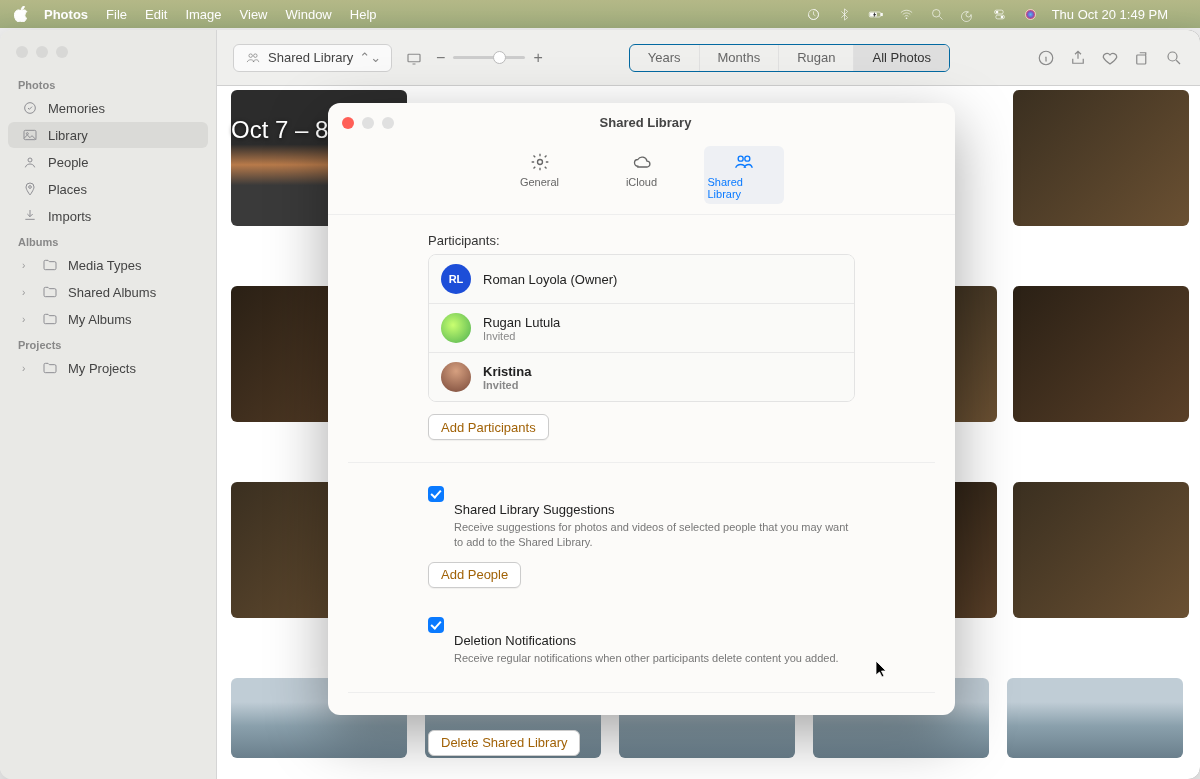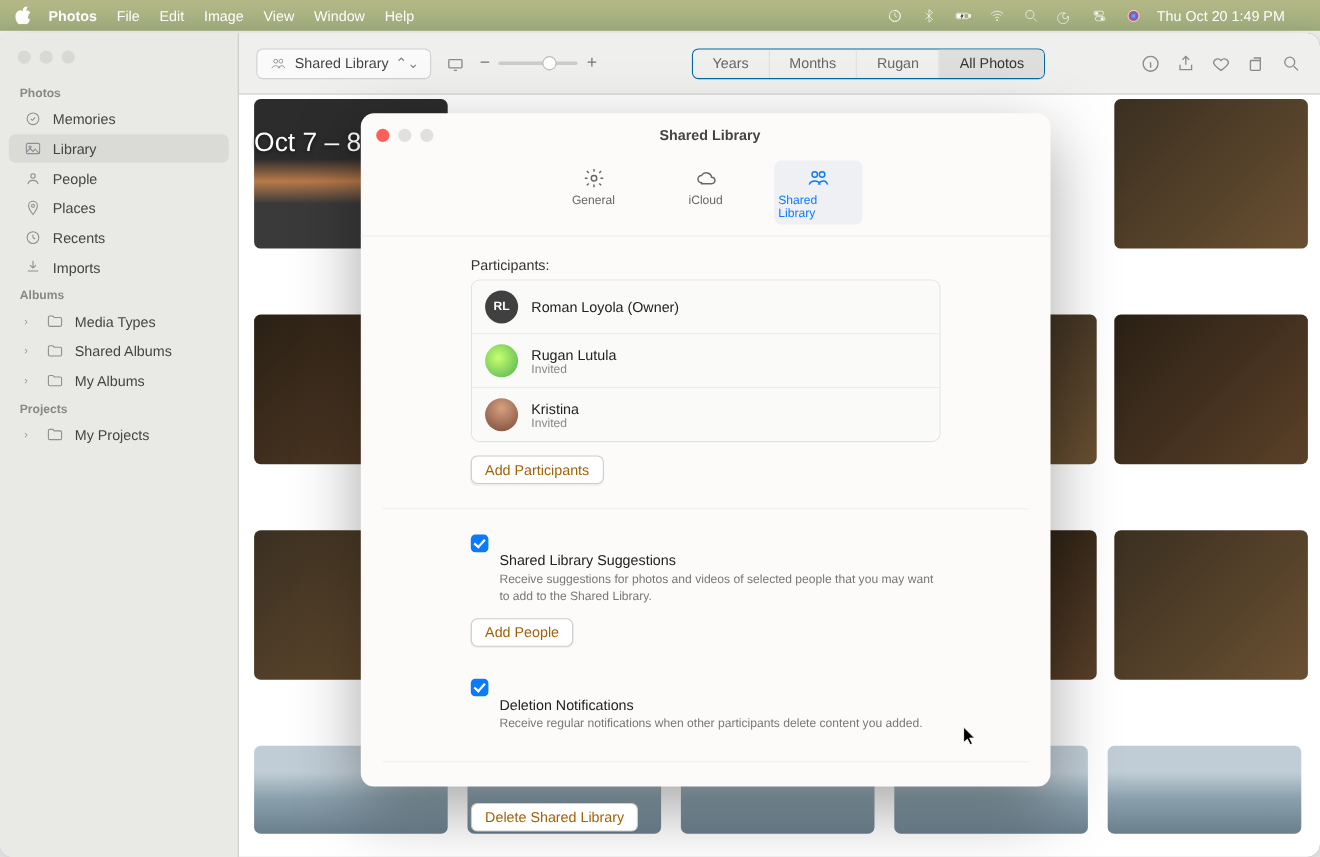--- a/index.html
+++ b/index.html
@@ -54,21 +54,21 @@
   .sheet .sdots span { width:12px; height:12px; border-radius:50%; background:#e0e0e0; }
   .sheet .sdots span.red { background:#ff5f57; }
   .sheet .sttl { flex:1; text-align:center; font-size:13px; font-weight:600; color:#444; margin-left:-44px; }
   .tabs { display:flex; justify-content:center; gap:22px; padding:4px 0 10px; border-bottom:1px solid #eee; }
   .tab { display:flex; flex-direction:column; align-items:center; font-size:11px; color:#666; width:80px; border-radius:6px; padding:6px 4px 4px; }
   .tab.sel { background:#eef0f4; color:#0a7aff; }
   .tab svg { width:22px; height:20px; fill:none; stroke:currentColor; stroke-width:1.6; margin-bottom:4px; }
   .sheet-body { padding:18px 100px 10px; font-size:13px; color:#333; }
   .plist { border:1px solid #e3e3e3; border-radius:8px; overflow:hidden; margin-top:6px; }
   .prow { display:flex; align-items:center; gap:12px; padding:9px 12px; border-bottom:1px solid #e8e8e8; background:#fafaf8; }
-  .prow:last-child { border-bottom:none; }
+  .prow:last-child { border-bottom:none;font-weight:bold; }
   .avatar { width:30px; height:30px; border-radius:50%; background:#8a8a8e; color:#fff; font-size:11px; font-weight:600; display:flex; align-items:center; justify-content:center; overflow:hidden; }
   .prow .nm { font-size:13px; color:#222; }
   .prow .sub { font-size:11px; color:#888; }
   .btn { display:inline-flex; align-items:center; height:26px; padding:0 12px; border:1px solid #ccc; border-radius:6px; background:#fff; font-size:13px; color:#a16207; margin-top:12px; box-shadow:0 1px 1px rgba(0,0,0,0.05);}
   .hr { height:1px; background:#eee; margin:22px -80px; }
   .optrow { display:flex; gap:10px; }
   .chk { width:16px; height:16px; border-radius:4px; background:#0a7aff; flex:0 0 16px; position:relative; margin-top:1px;}
   .chk::after { content:""; position:absolute; left:3px; top:4px; width:8px; height:4px; border:2px solid #fff; border-top:none; border-right:none; transform:rotate(-48deg); }
   .opt-title { font-size:13px; color:#222; margin-bottom:3px;margin-top:17px; }
   .opt-desc { font-size:11px; color:#777; line-height:1.35; max-width:400px; }
@@ -192,29 +192,20 @@
           <svg viewBox="0 0 24 24">
             <path d="M12 3a6 6 0 016 6c0 4-6 12-6 12S6 13 6 9a6 6 0 016-6z"></path>
             <circle cx="12" cy="9" r="2"></circle>
           </svg>
         </span>
         <span>Places</span>
       </div>
     <div class="sb-item">
         <span class="sb-ico">
           <svg viewBox="0 0 24 24">
-            <circle cx="12" cy="12" r="8"></circle>
-            <path d="M12 8v4l3 2"></path>
-          </svg>
-        </span>
-        <span>Recents</span>
-      </div>
-    <div class="sb-item">
-        <span class="sb-ico">
-          <svg viewBox="0 0 24 24">
             <path d="M12 3v10m0 0l-4-4m4 4l4-4M5 17h14"></path>
           </svg>
         </span>
         <span>Imports</span>
       </div>
 
     <div class="sb-sec">Albums</div>
     <div class="sb-item">
         <span class="chev">›</span>
         <span class="sb-ico">
@@ -375,21 +366,21 @@
           <path d="M2 19c1-3 4-4 6-4s5 1 6 4M12 19c1-3 4-4 6-4s3 1 4 4"></path>
         </svg>
         <span>Shared Library</span>
       </div>
   </div>
 
   <div class="sheet-body">
     <div>Participants:</div>
     <div class="plist">
       <div class="prow">
-        <div class="avatar" style="background:#404040;">RL</div>
+        <div class="avatar" style="background:#1d4ed8;">RL</div>
         <div>
             <div class="nm">Roman Loyola (Owner)</div>
           </div>
       </div>
       <div class="prow">
         <div class="avatar" style="background:radial-gradient(circle at 40% 40%, #c9ff70, #4caf50);"></div>
         <div>
             <div class="nm">Rugan Lutula</div>
             <div class="sub">Invited</div>
           </div>

